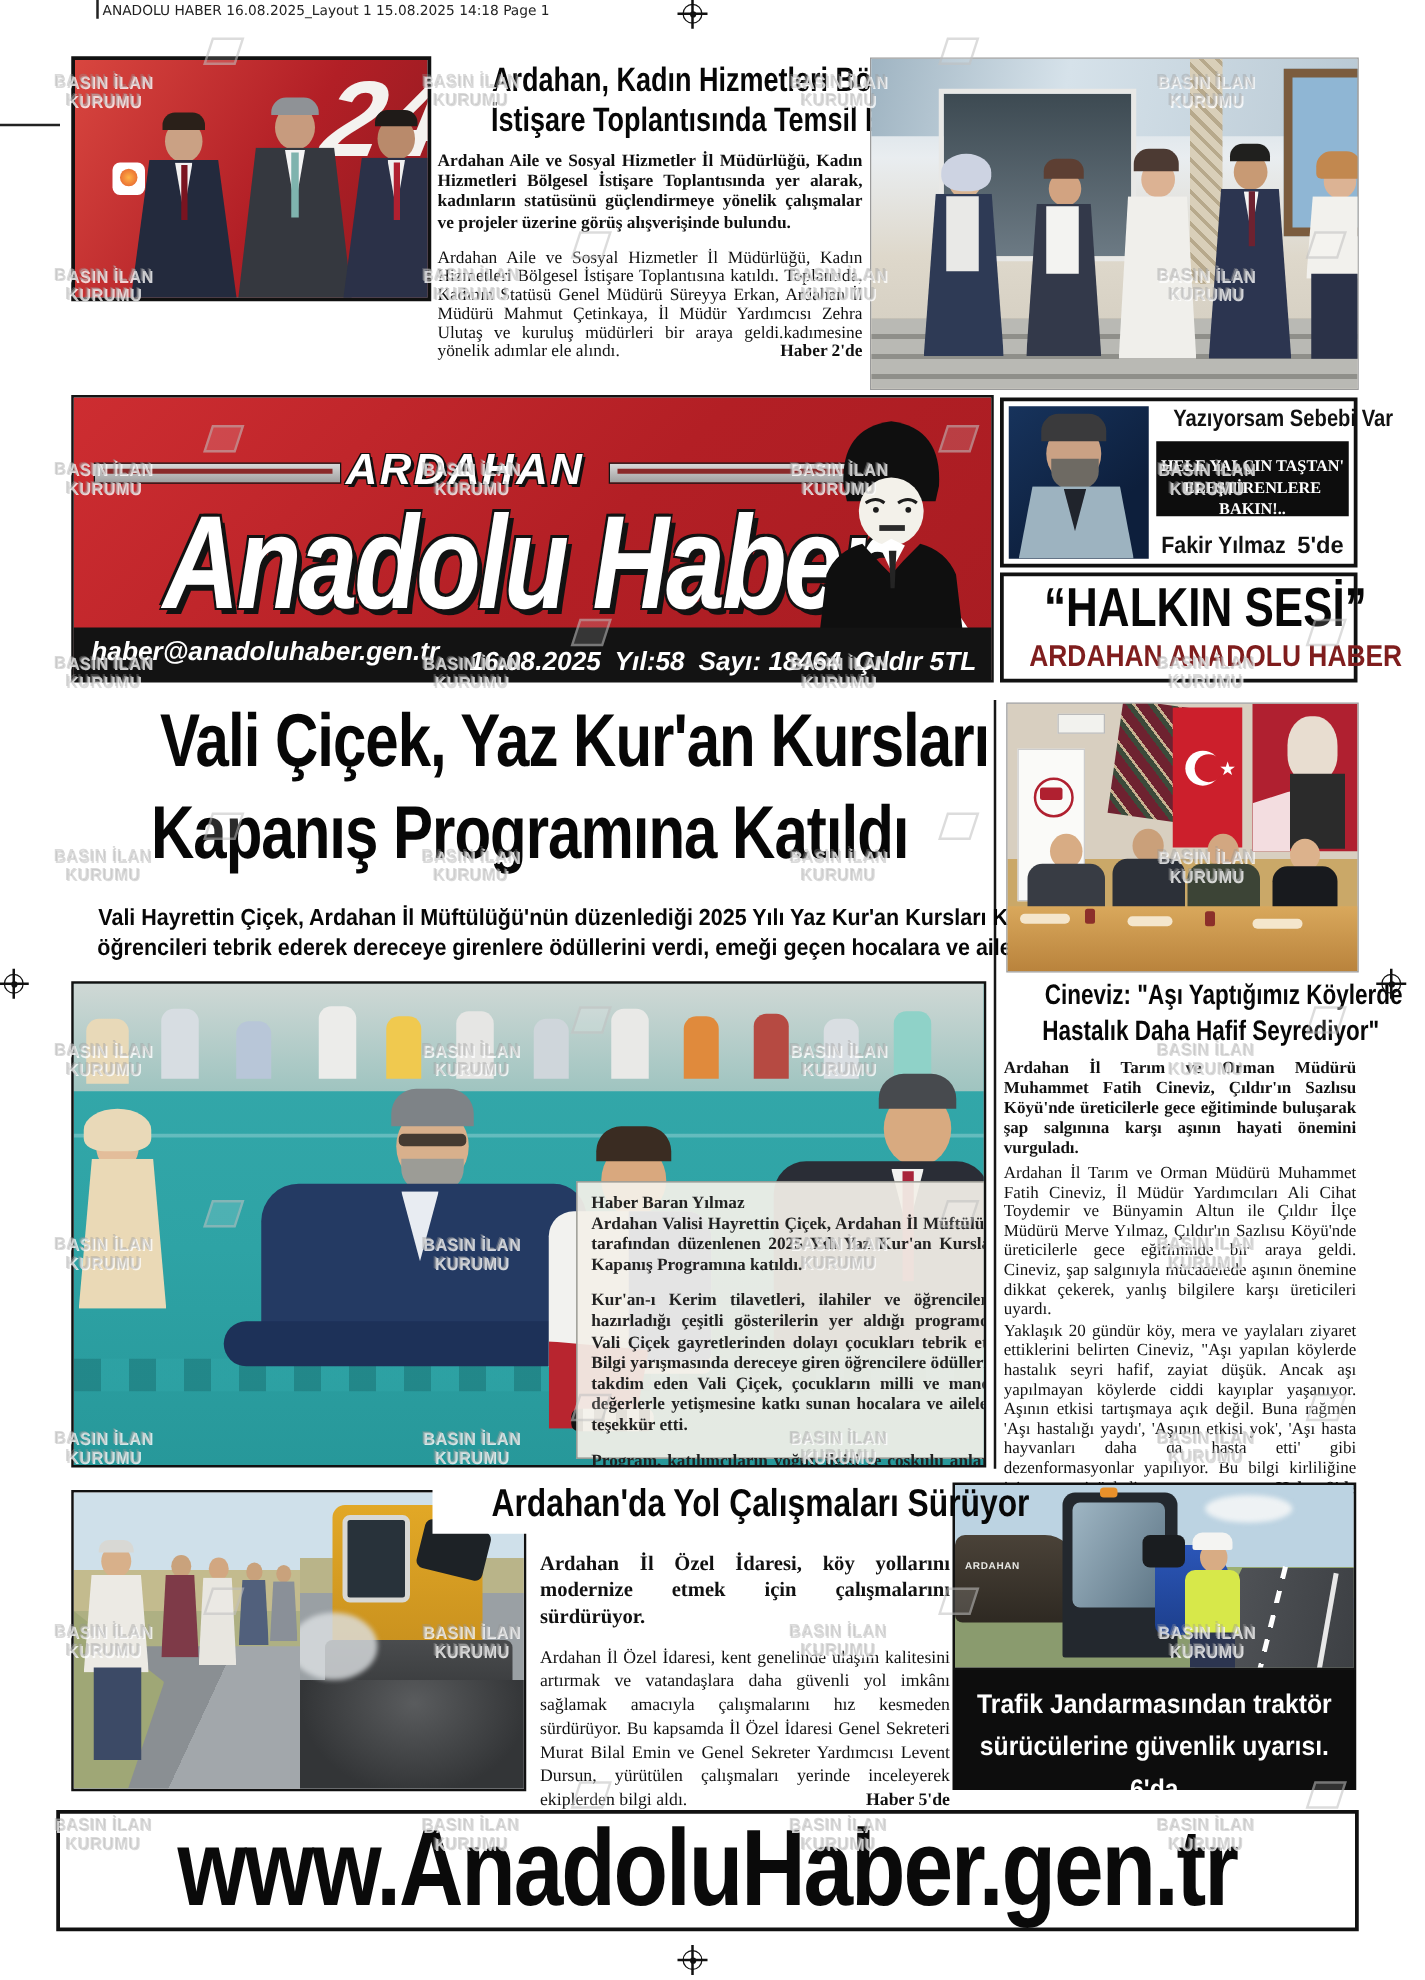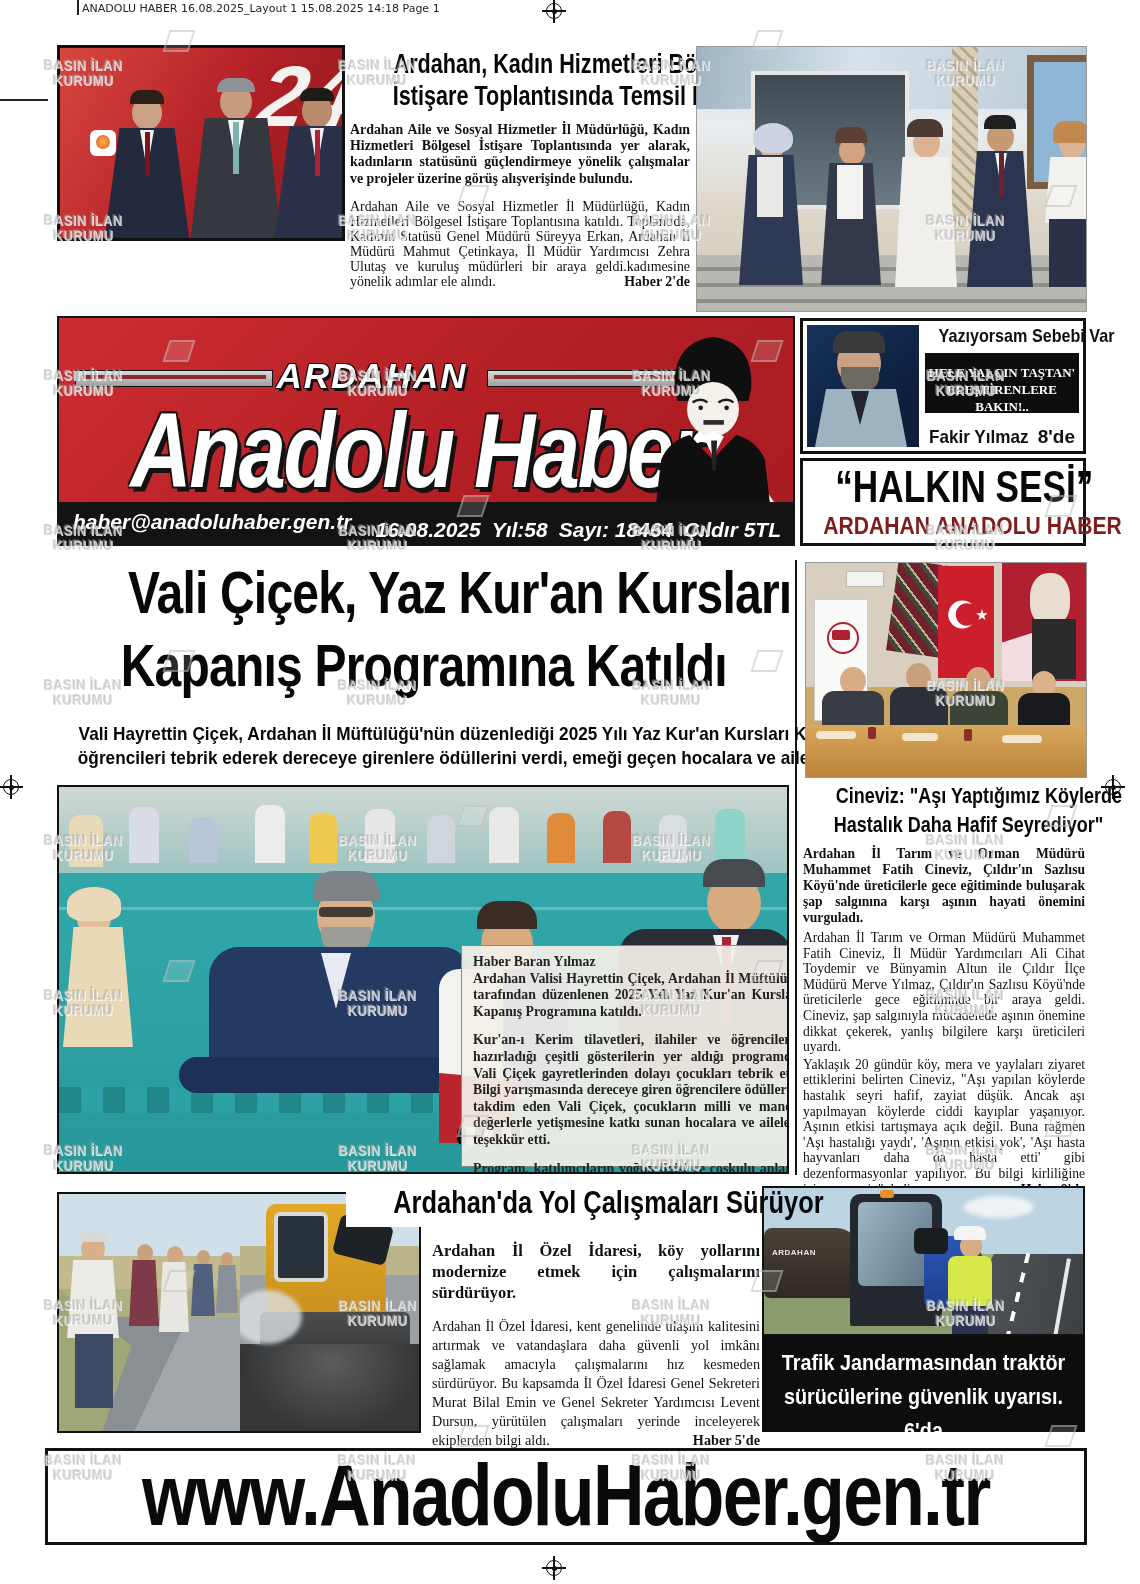--- a/index.html
+++ b/index.html
@@ -191,21 +191,21 @@
       <div class="shape" style="left:34px;top:42px;width:38px;height:24px;background:#6e6a63;border-radius:0 0 14px 14px;"></div>
       <div class="shape" style="left:8px;top:64px;width:92px;height:58px;background:#9db3c0;clip-path:polygon(12% 0,88% 0,100% 100%,0 100%);"></div>
       <div class="shape" style="left:44px;top:66px;width:18px;height:34px;background:#20242c;clip-path:polygon(0 0,100% 0,50% 100%);"></div>
     </div>
     <div id="columnist-title"><span class="cx" style="transform:scaleX(.85);">Yazıyorsam Sebebi Var</span></div>
     <div id="columnist-black">
       <span>HELE YALÇIN TAŞTAN'</span><br>
       <span>ELEŞTİRENLERE BAKIN!..</span>
     </div>
     <div id="columnist-name"><span class="cxl" style="transform:scaleX(.9);">Fakir Yılmaz</span></div>
-    <div id="columnist-page">8'de</div>
+    <div id="columnist-page">5'de</div>
   </div>
 
   <div class="abs" id="halkin">
     <div style="margin-top:2px;font-size:44px;font-weight:800;line-height:48px;color:#070707;"><span class="cx" style="transform:scaleX(.8);">“HALKIN SESİ”</span></div>
     <div style="font-size:24px;font-weight:800;line-height:30px;color:#7f1d1d;"><span class="cx" style="transform:scaleX(.88);">ARDAHAN ANADOLU HABER</span></div>
   </div>
 
   <div class="vrule" style="left:795px;top:560px;width:1.6px;height:615px;"></div>
 
   <div class="abs hl" style="left:45px;top:556px;width:748px;font-size:60px;line-height:73px;">

